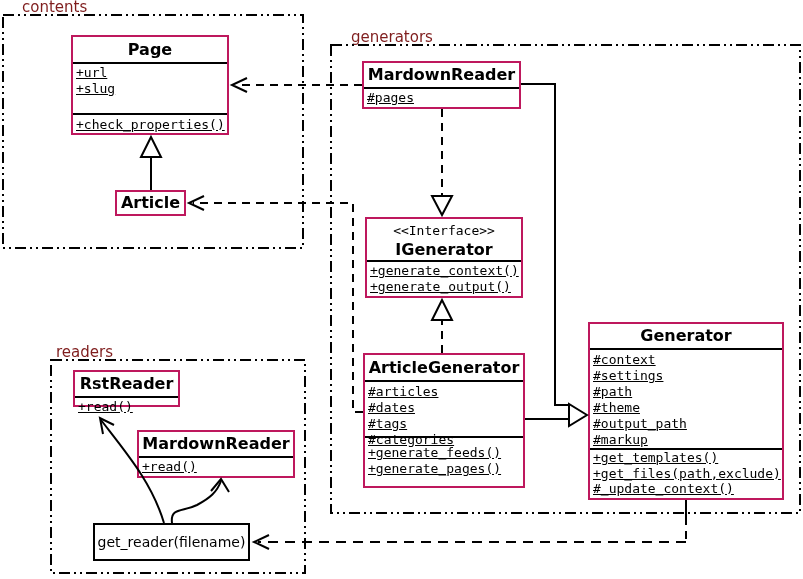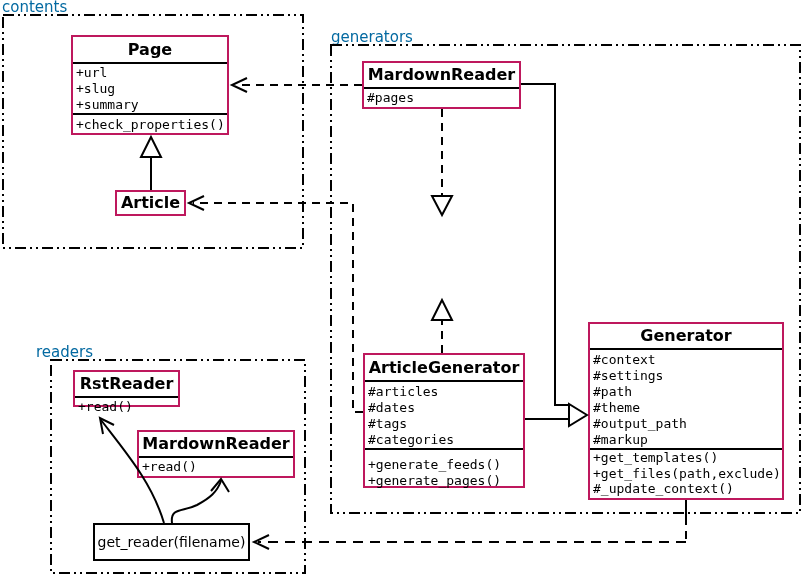--- a/index.html
+++ b/index.html
@@ -3,36 +3,36 @@
 <meta charset="utf-8">
 <style>
   * { margin:0; padding:0; box-sizing:border-box; }
   html,body { background:#ffffff; }
   #canvas {
     position:relative; width:803px; height:579px; background:#ffffff;
     font-family:"DejaVu Sans", sans-serif; color:#000;
   }
   #wires { position:absolute; left:0; top:0; pointer-events:none; }
   .pkg-label {
-    position:absolute; font:15px "DejaVu Sans", sans-serif; color:#0369a1;
-    line-height:15px; white-space:nowrap;
+    position:absolute; font:15px "DejaVu Sans", sans-serif; color:#7f1d1d;
+    line-height:15px; white-space:nowrap;margin-left:20px;
   }
   .cls {
     position:absolute; background:#fff; border:2px solid #be185d;
   }
   .cls-title {
     font:bold 16px "DejaVu Sans", sans-serif; text-align:center;
     border-bottom:2px solid #000; white-space:nowrap; overflow:visible;
   }
   .cls-title.no-div { border-bottom:none; }
   .sec { border-bottom:2px solid #000; padding:1px 0 0 3px; line-height:16px; }
   .sec.last { border-bottom:none; }
   .m {
     font-family:"DejaVu Sans Mono", monospace; font-size:13px;
-    line-height:inherit; white-space:pre;
+    line-height:inherit; white-space:pre;text-decoration:underline;
   }
   .stereo {
     font:13px "DejaVu Sans Mono", monospace; text-align:center;
     line-height:17px; padding-top:3px;
   }
   .iname { font:bold 16px "DejaVu Sans", sans-serif; text-align:center; line-height:21px; }
   .plainbox {
     position:absolute; background:#fff; border:2px solid #000;
     font:14px "DejaVu Sans", sans-serif; text-align:center; white-space:nowrap;
   }
@@ -44,42 +44,51 @@
 
   <div class="pkg-label" style="left:2px;top:0px;">contents</div>
   <div class="pkg-label" style="left:331px;top:30px;">generators</div>
   <div class="pkg-label" style="left:36px;top:345px;text-align:center;">readers</div>
 
   <div class="cls" style="left:71px;top:35px;width:158px;height:100px">
     <div class="cls-title" style="height:27px;line-height:25px">Page</div>
     <div class="sec" style="height:51px">
       <div class="m">+url</div>
       <div class="m">+slug</div>
-      <div class="m">+summary</div>
     </div>
     <div class="sec last" style="padding-top:2px">
       <div class="m">+check_properties()</div>
     </div>
   </div>
 
   <div class="cls" style="left:115px;top:190px;width:71px;height:26px">
     <div class="cls-title no-div" style="height:22px;line-height:21px">Article</div>
   </div>
 
   <div class="cls" style="left:362px;top:61px;width:159px;height:48px">
     <div class="cls-title" style="height:26px;line-height:24px">MardownReader</div>
     <div class="sec last" style="padding-top:1px">
       <div class="m">#pages</div>
     </div>
   </div>
 
+  <div class="cls" style="left:365px;top:217px;width:158px;height:81px">
+    <div style="height:43px;border-bottom:2px solid #000">
+      <div class="stereo">&lt;&lt;Interface&gt;&gt;</div>
+      <div class="iname">IGenerator</div>
+    </div>
+    <div class="sec last" style="padding-top:1px">
+      <div class="m">+generate_context()</div>
+      <div class="m">+generate_output()</div>
+    </div>
+  </div>
 
   <div class="cls" style="left:363px;top:353px;width:162px;height:135px">
     <div class="cls-title" style="height:27px;line-height:25px">ArticleGenerator</div>
-    <div class="sec" style="height:68px;padding-top:2px">
+    <div class="sec" style="height:56px;padding-top:2px">
       <div class="m">#articles</div>
       <div class="m">#dates</div>
       <div class="m">#tags</div>
       <div class="m">#categories</div>
     </div>
     <div class="sec last" style="padding-top:7px">
       <div class="m">+generate_feeds()</div>
       <div class="m">+generate_pages()</div>
     </div>
   </div>

